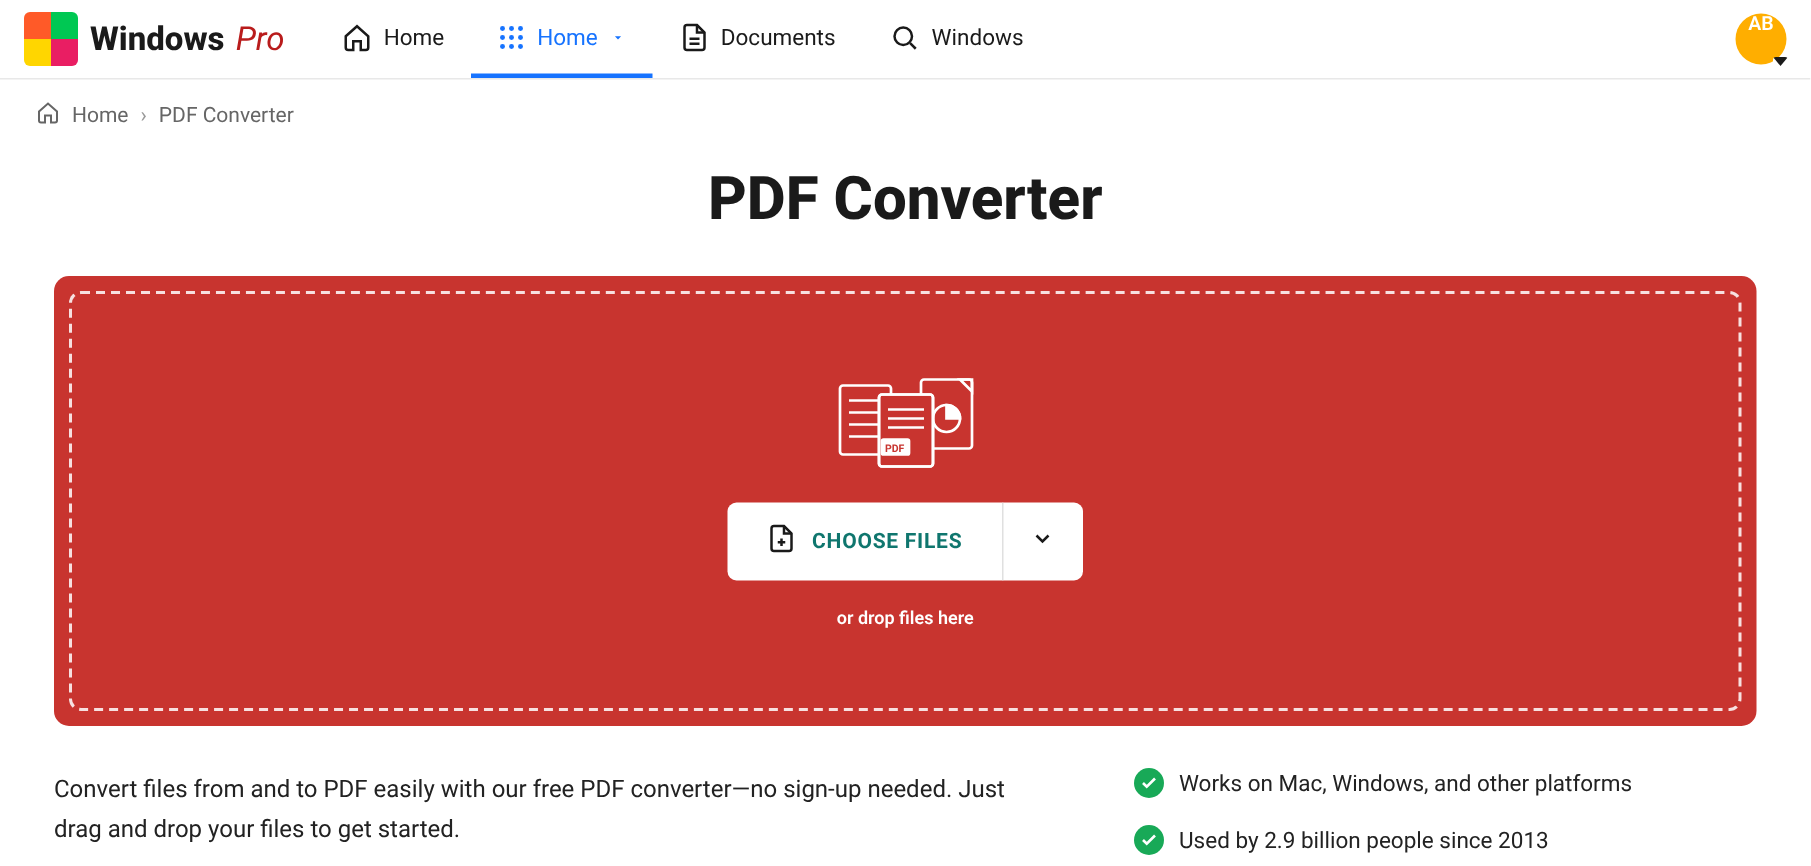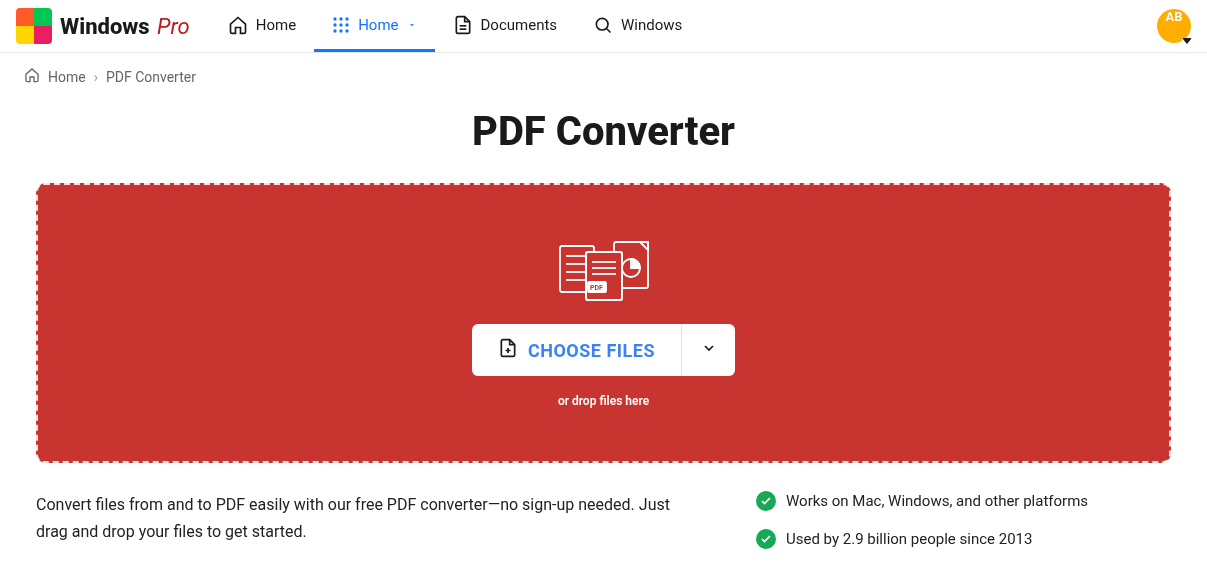--- a/index.html
+++ b/index.html
@@ -19,25 +19,25 @@
 .nav-item.active { color: #1673ff; border-bottom-color: #1673ff; }
 .nav-item .icon { display: inline-flex; }
 .spacer { flex: 1; }
 .avatar { width: 34px; height: 34px; border-radius: 50%; background: #ffae00; color: #fff; font-weight: 600; font-size: 13px; display: flex; justify-content: center; position: relative; }
 .avatar::after { content: ""; position: absolute; bottom: -1px; right: -1px; width: 0; height: 0; border-left: 5px solid transparent; border-right: 5px solid transparent; border-top: 6px solid #1a1a1a; background:#fff; border-radius:2px; }
 .breadcrumb { display: flex; align-items: center; gap: 8px; padding: 14px 24px; font-size: 14px; color: #666; }
 .breadcrumb .sep { color: #999; }
 .breadcrumb a { color: #666; text-decoration: none; cursor:pointer; }
 .page-title { text-align: center; font-size: 40px; font-weight: 800; color: #1a1a1a; margin: 8px 0 28px; }
 .content { padding: 0 36px; }
-.dropzone { background: #c8342f; border-radius: 10px; }
+.dropzone { background: #c8342f; border-radius: 10px; padding: 10px; }
 .dropzone-inner { border: 2px dashed rgba(255,255,255,0.85); border-radius: 8px; height: 280px; display: flex; flex-direction: column; align-items: center; justify-content: center; gap: 18px; }
 .file-illustration { color: #fff; }
 .choose-wrap { display: flex; background: #fff; border-radius: 6px; overflow: hidden; }
-.choose-btn { display: flex; align-items: center; gap: 10px; padding: 14px 26px; font-weight: 700; font-size: 18px; letter-spacing: 0.5px; cursor: pointer; color:#3b82f6; }
+.choose-btn { display: flex; align-items: center; gap: 10px; padding: 14px 26px; font-weight: 700; font-size: 14px; letter-spacing: 0.5px; cursor: pointer; color:#0f766e; }
 .choose-more { width: 54px; display: flex; align-items: center; justify-content: center; border-left: 1px solid #e0e0e0; cursor: pointer; }
 .drop-hint { color: #fff; font-weight: 600; font-size: 12px; text-align: center; }
 .lower { display: flex; padding: 28px 36px 20px; gap: 80px; }
 .desc { flex: 1; font-size: 16px; line-height: 1.7; color: #222; max-width: 640px; }
 .feats { width: 380px; display: flex; flex-direction: column; gap: 18px; }
 .feat { display: flex; align-items: center; gap: 10px; font-size: 15px; color: #222; }
 .check { width: 20px; height: 20px; border-radius: 50%; background: #18a957; display: inline-flex; align-items: center; justify-content: center; flex-shrink:0; }
 </style>
 </head>
 <body>

